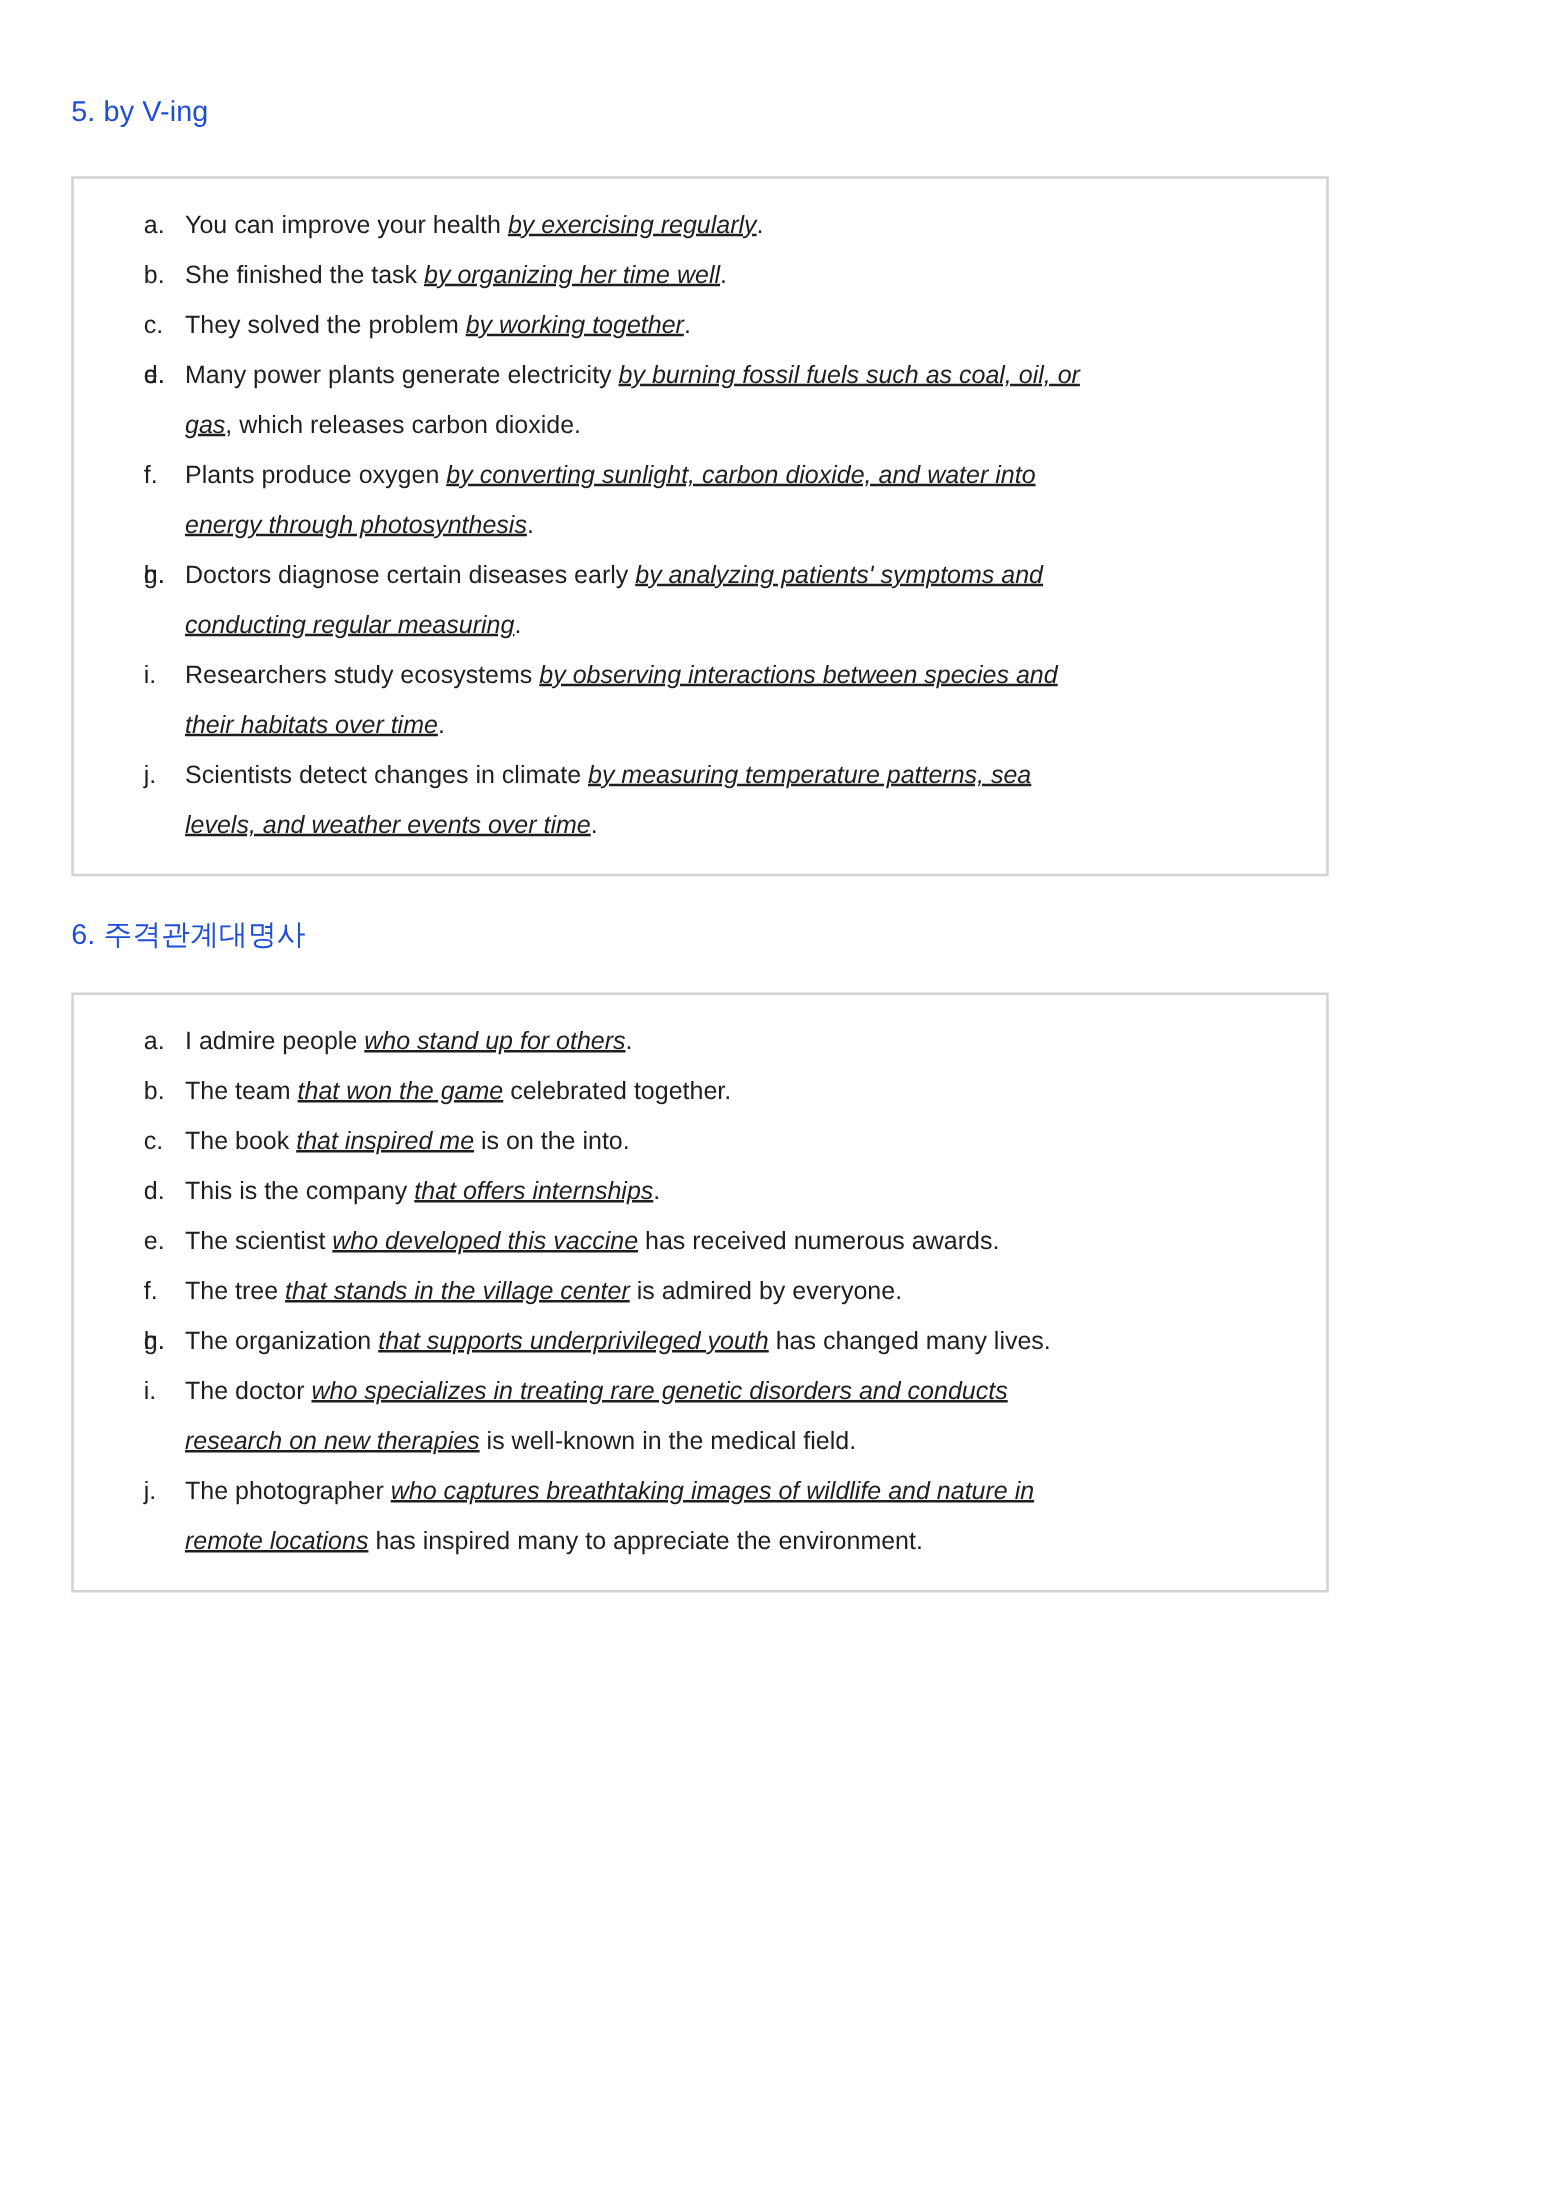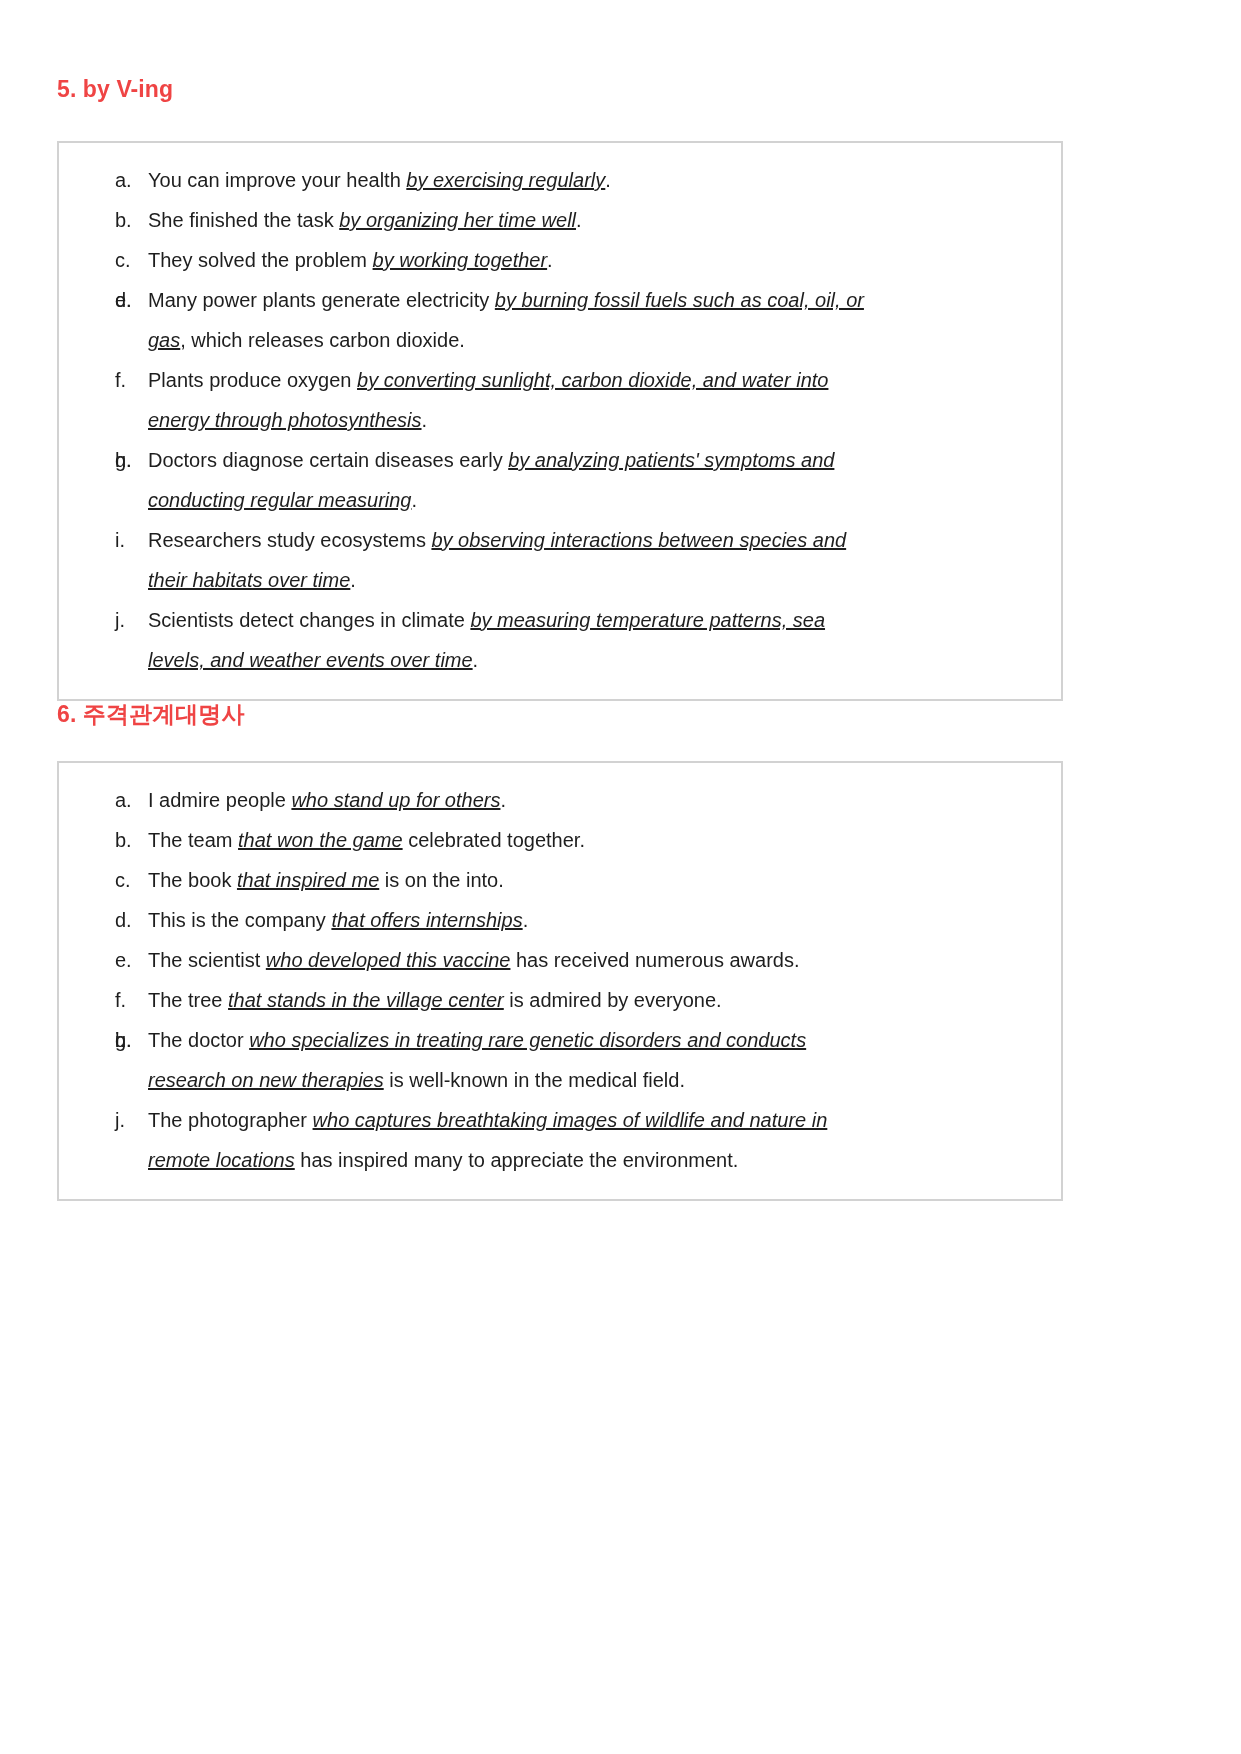--- a/index.html
+++ b/index.html
@@ -15,25 +15,26 @@
     overflow: hidden;
   }
   .page {
     box-sizing: border-box;
     padding: 76px 0 0 57px;
   }
   .section-heading {
     margin: 0;
     font-size: 23px;
     line-height: 27px;
-    font-weight: 700;
-    color: #ef4444;
+    font-weight: 400;
+    color: #1d4ed8;
     letter-spacing: 0.1px;
   }
   .section + .section .section-heading {
+    margin-top: 33px;
   }
   .example-box {
     box-sizing: border-box;
     width: 1006px;
     margin-top: 38px;
     border: 2px solid #d2d2d2;
     background: #ffffff;
     padding: 17px 20px 19px 0;
   }
   .section + .section .example-box {
@@ -89,20 +90,20 @@
     <h2 class="section-heading">6. 주격관계대명사</h2>
     <div class="example-box">
       <ol class="example-list">
           <li class="item"><span class="marker">a.</span><span class="item-text"><span>I admire people </span><em>who stand up for others</em><span>.</span></span></li>
           <li class="item"><span class="marker">b.</span><span class="item-text"><span>The team </span><em>that won the game</em><span> celebrated together.</span></span></li>
           <li class="item"><span class="marker">c.</span><span class="item-text"><span>The book </span><em>that inspired me</em><span> is on the into.</span></span></li>
           <li class="item"><span class="marker">d.</span><span class="item-text"><span>This is the company </span><em>that offers internships</em><span>.</span></span></li>
           <li class="item"><span class="marker">e.</span><span class="item-text"><span>The scientist </span><em>who developed this vaccine</em><span> has received numerous awards.</span></span></li>
           <li class="item"><span class="marker">f.</span><span class="item-text"><span>The tree </span><em>that stands in the village center</em><span> is admired by everyone.</span></span></li>
           <li class="item"><span class="marker">g.</span></li>
-          <li class="item"><span class="marker">h.</span></li>
+          <li class="item"><span class="marker">h.</span><span class="item-text"><span>The organization </span><em>that supports underprivileged youth</em><span> has changed many lives.</span></span></li>
           <li class="item"><span class="marker">i.</span><span class="item-text"><span>The doctor </span><em>who specializes in treating rare genetic disorders and conducts</em><br><em>research on new therapies</em><span> is well-known in the medical field.</span></span></li>
           <li class="item"><span class="marker">j.</span><span class="item-text"><span>The photographer </span><em>who captures breathtaking images of wildlife and nature in</em><br><em>remote locations</em><span> has inspired many to appreciate the environment.</span></span></li>
         </ol>
     </div>
   </section>
 
 </main>
 
 </body></html>

